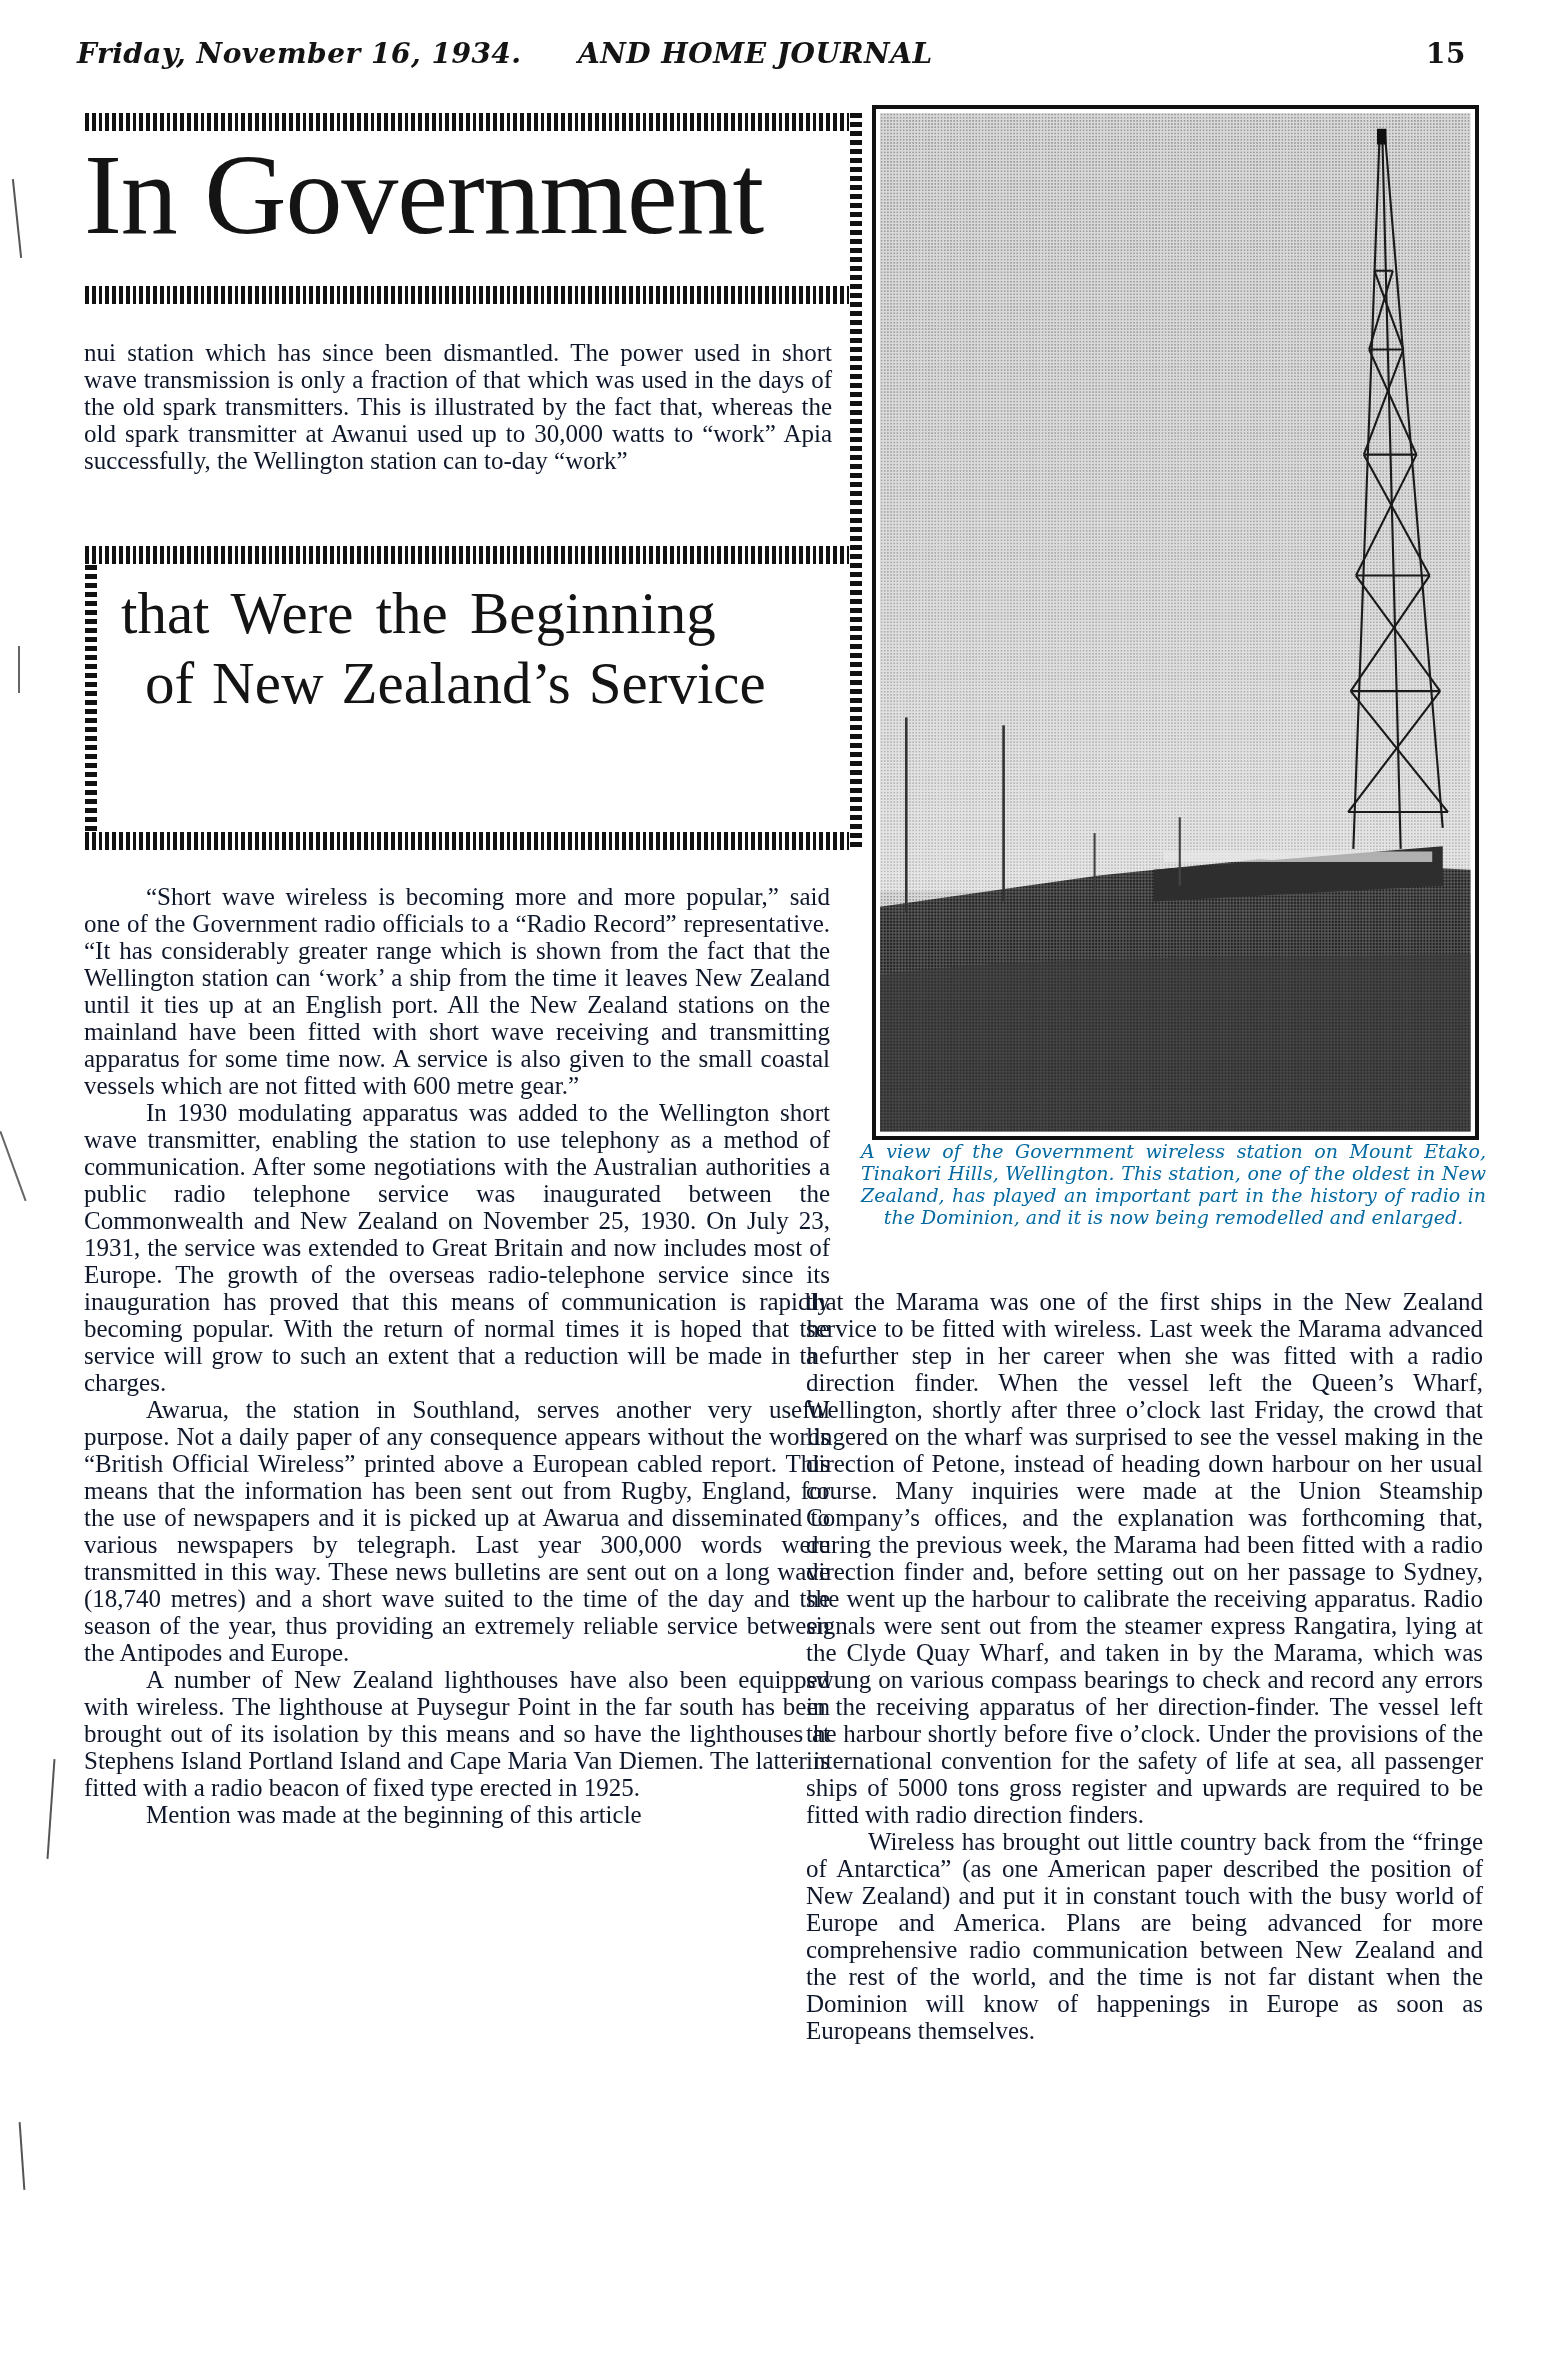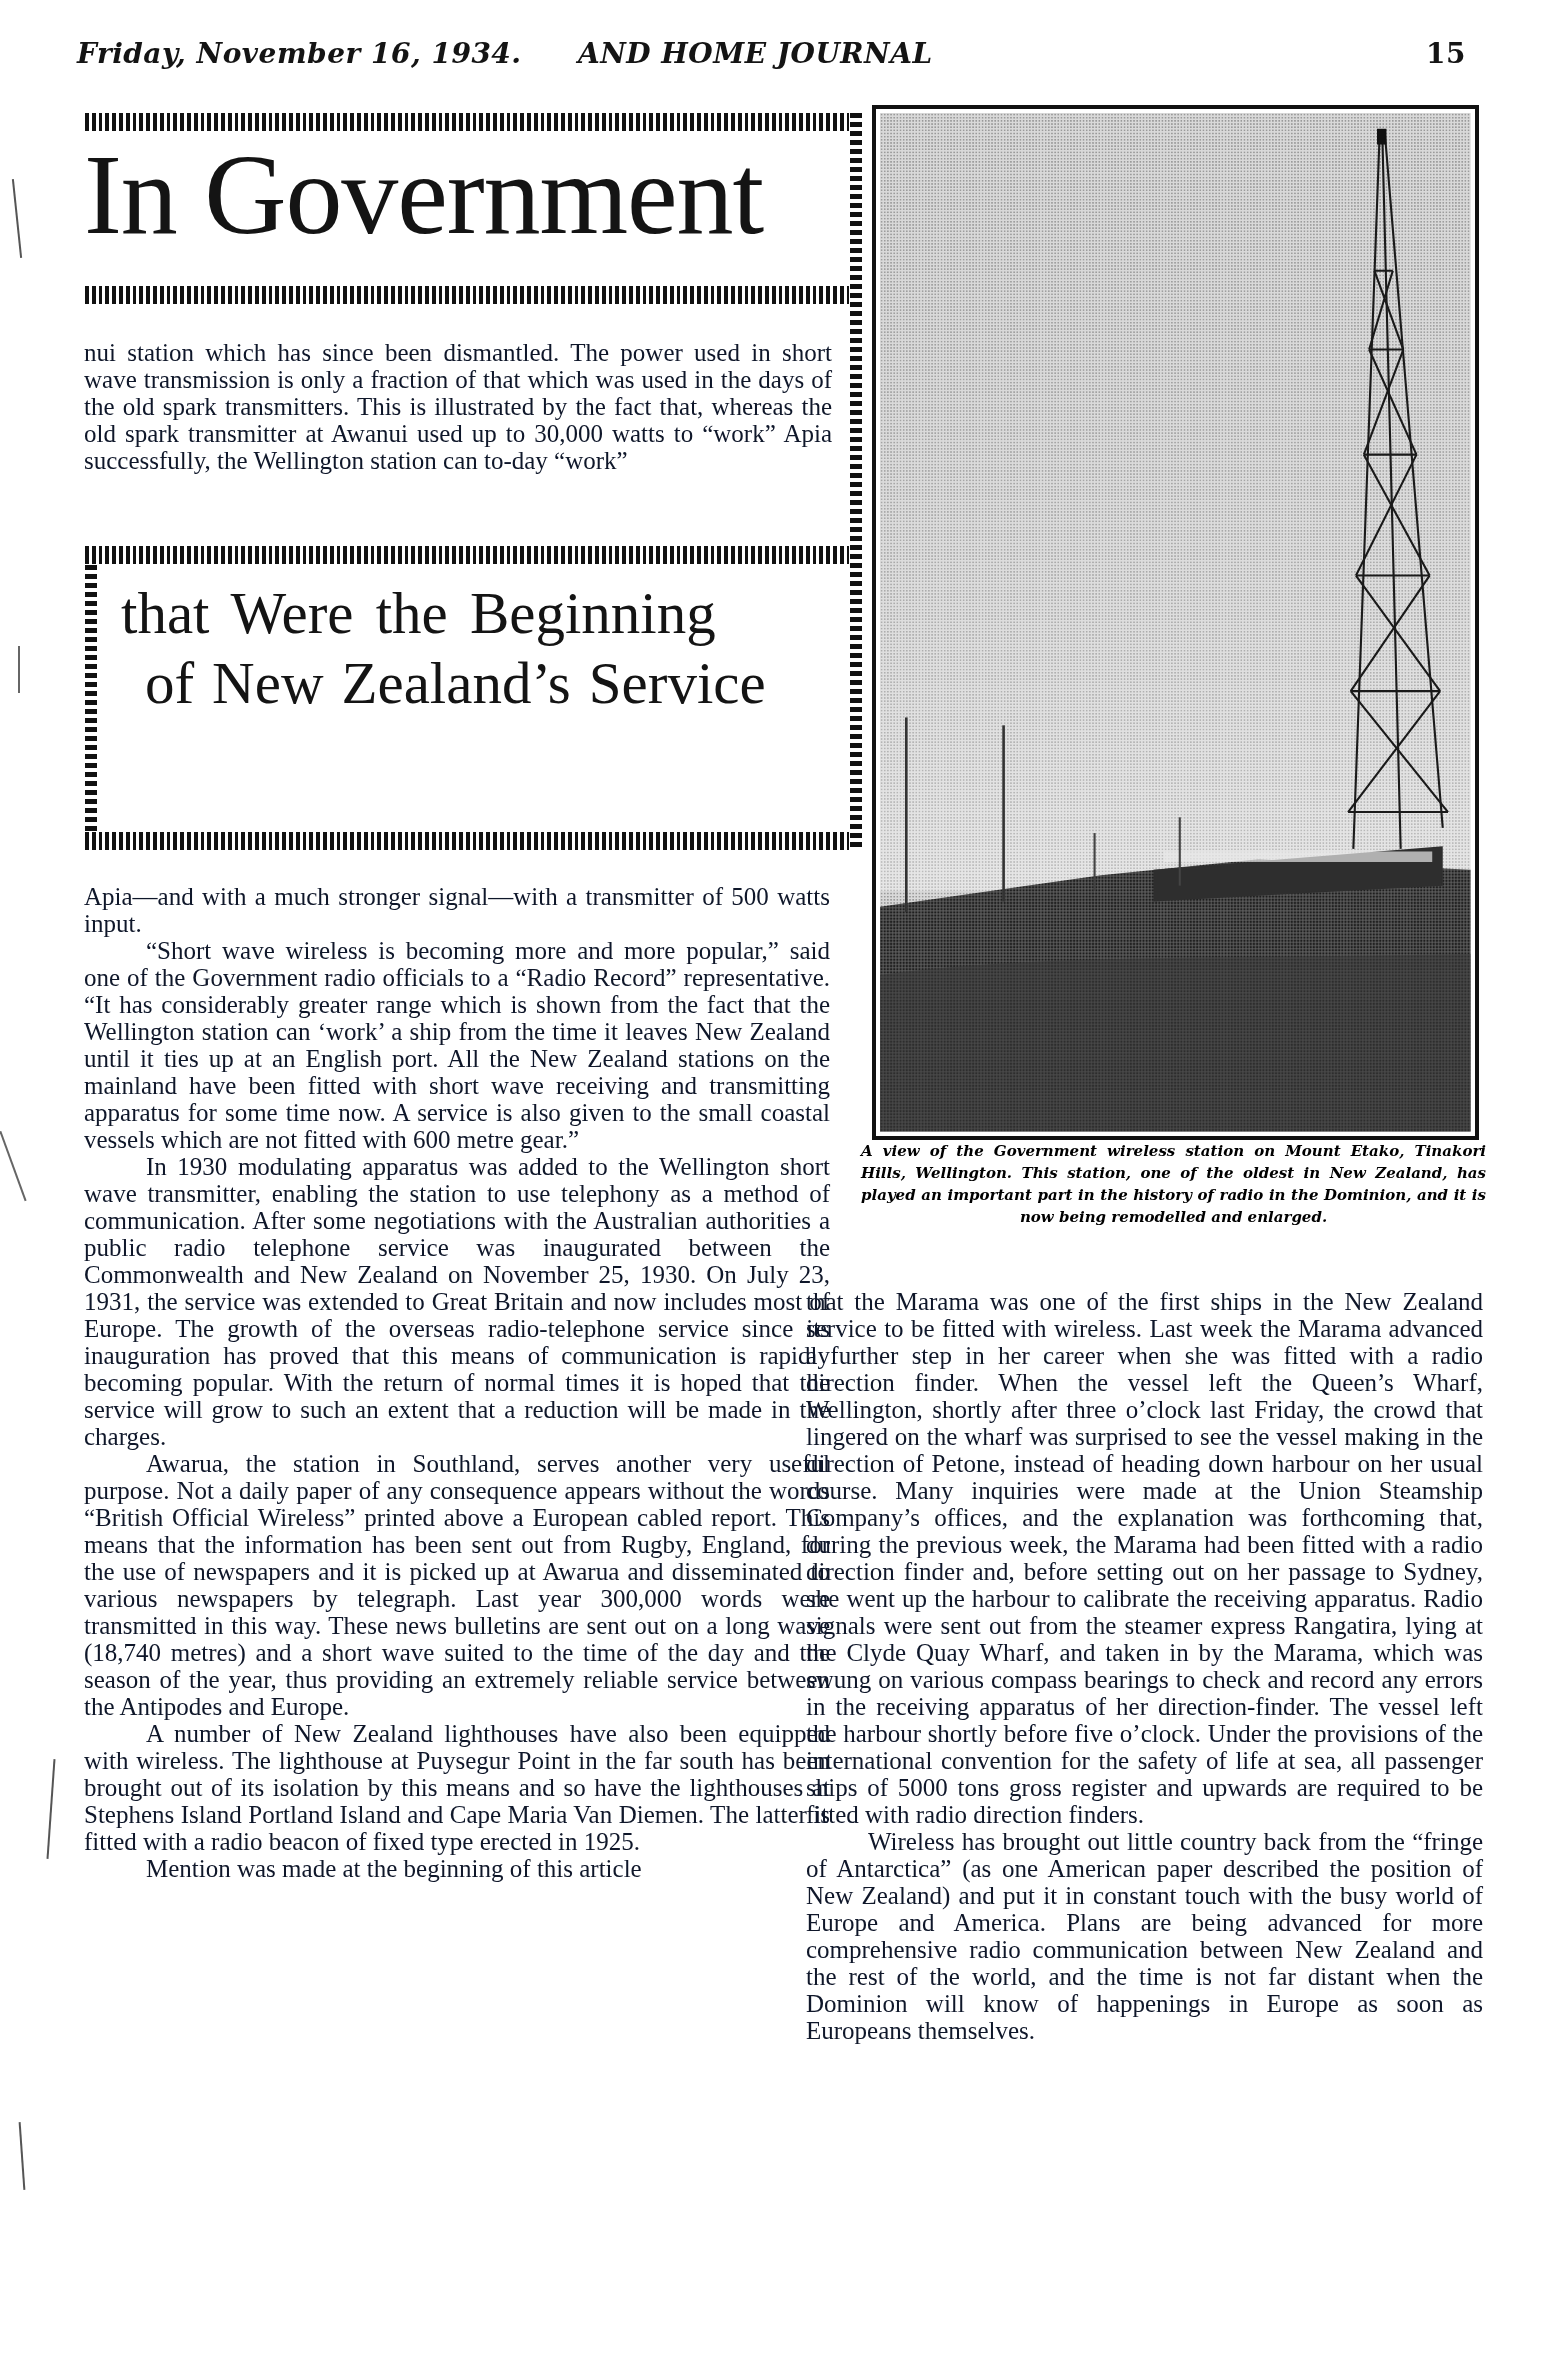--- a/index.html
+++ b/index.html
@@ -52,23 +52,23 @@
   
   .photo-frame {
     left: 872px; top: 105px; width: 607px; height: 1035px;
     border: 4.2px solid #111; box-sizing: border-box; background: #fff; padding: 4.2px;
   }
   .photo-inner { width: 100%; height: 100%; position: relative; overflow: hidden; }
   .photo-inner svg { width: 100%; height: 100%; display: block; }
 
   .caption {
     left: 861px; top: 1140px; width: 625px;
-    font-family: "DejaVu Serif", serif; font-style: italic; font-weight: bold;
-    font-size: 15px; line-height: 22px; text-align: justify; text-align-last: center;
-    color: #000000;
+    font-family: "DejaVu Serif", serif; font-style: italic; font-weight: normal;
+    font-size: 19px; line-height: 22px; text-align: justify; text-align-last: center;
+    color: #0369a1;
   }
 </style>
 </head>
 <body>
 
 <div class="abs hdr hdr-date">Friday, November 16, 1934.</div>
 <div class="abs hdr hdr-journal">AND HOME JOURNAL</div>
 <div class="abs hdr hdr-page">15</div>
 
 <div class="abs hbar" style="left:85px; top:113px; width:764px;"></div>
@@ -126,21 +126,20 @@
         <path d="M940 300 L975 300 M930 450 L995 450 M920 650 L1020 650 M905 880 L1045 880 M895 1100 L1065 1100 M890 1330 L1080 1330"></path>
         <path d="M940 300 L995 450 M975 300 L930 450 M930 450 L1020 650 M995 450 L920 650 M920 650 L1045 880 M1020 650 L905 880 M905 880 L1065 1100 M1045 880 L895 1100 M895 1100 L1080 1330 M1065 1100 L890 1330"></path>
       </g>
       <rect x="945" y="30" width="18" height="30" fill="#111"></rect>
     </svg>
   </div>
 </div>
 <div class="abs caption">A view of the Government wireless station on Mount Etako, Tinakori Hills, Wellington. This station, one of the oldest in New Zealand, has played an important part in the history of radio in the Dominion, and it is now being remodelled and enlarged.</div>
 
 <div class="abs col-text" style="left:84px; top:883px; width:746px;">
-  <p>Apia—and with a much stronger signal—with a transmitter of 500 watts input.</p>
   <p class="indent">“Short wave wireless is becoming more and more popular,” said one of the Government radio officials to a “Radio Record” representative. “It has considerably greater range which is shown from the fact that the Wellington station can ‘work’ a ship from the time it leaves New Zealand until it ties up at an English port. All the New Zealand stations on the mainland have been fitted with short wave receiving and transmitting apparatus for some time now. A service is also given to the small coastal vessels which are not fitted with 600 metre gear.”</p>
   <p class="indent">In 1930 modulating apparatus was added to the Wellington short wave transmitter, enabling the station to use telephony as a method of communication. After some negotiations with the Australian authorities a public radio telephone service was inaugurated between the Commonwealth and New Zealand on November 25, 1930. On July 23, 1931, the service was extended to Great Britain and now includes most of Europe. The growth of the overseas radio-telephone service since its inauguration has proved that this means of communication is rapidly becoming popular. With the return of normal times it is hoped that the service will grow to such an extent that a reduction will be made in the charges.</p>
   <p class="indent">Awarua, the station in Southland, serves another very useful purpose. Not a daily paper of any consequence appears without the words “British Official Wireless” printed above a European cabled report. This means that the information has been sent out from Rugby, England, for the use of newspapers and it is picked up at Awarua and disseminated to various newspapers by telegraph. Last year 300,000 words were transmitted in this way. These news bulletins are sent out on a long wave (18,740 metres) and a short wave suited to the time of the day and the season of the year, thus providing an extremely reliable service between the Antipodes and Europe.</p>
   <p class="indent">A number of New Zealand lighthouses have also been equipped with wireless. The lighthouse at Puysegur Point in the far south has been brought out of its isolation by this means and so have the lighthouses at Stephens Island Portland Island and Cape Maria Van Diemen. The latter is fitted with a radio beacon of fixed type erected in 1925.</p>
   <p class="indent">Mention was made at the beginning of this article</p>
 </div>
 
 <div class="abs col-text" style="left:806px; top:1288px; width:677px;">
   <p>that the Marama was one of the first ships in the New Zealand service to be fitted with wireless. Last week the Marama advanced a further step in her career when she was fitted with a radio direction finder. When the vessel left the Queen’s Wharf, Wellington, shortly after three o’clock last Friday, the crowd that lingered on the wharf was surprised to see the vessel making in the direction of Petone, instead of heading down harbour on her usual course. Many inquiries were made at the Union Steamship Company’s offices, and the explanation was forthcoming that, during the previous week, the Marama had been fitted with a radio direction finder and, before setting out on her passage to Sydney, she went up the harbour to calibrate the receiving apparatus. Radio signals were sent out from the steamer express Rangatira, lying at the Clyde Quay Wharf, and taken in by the Marama, which was swung on various compass bearings to check and record any errors in the receiving apparatus of her direction-finder. The vessel left the harbour shortly before five o’clock. Under the provisions of the international convention for the safety of life at sea, all passenger ships of 5000 tons gross register and upwards are required to be fitted with radio direction finders.</p>
   <p class="indent">Wireless has brought out little country back from the “fringe of Antarctica” (as one American paper described the position of New Zealand) and put it in constant touch with the busy world of Europe and America. Plans are being advanced for more comprehensive radio communication between New Zealand and the rest of the world, and the time is not far distant when the Dominion will know of happenings in Europe as soon as Europeans themselves.</p>

